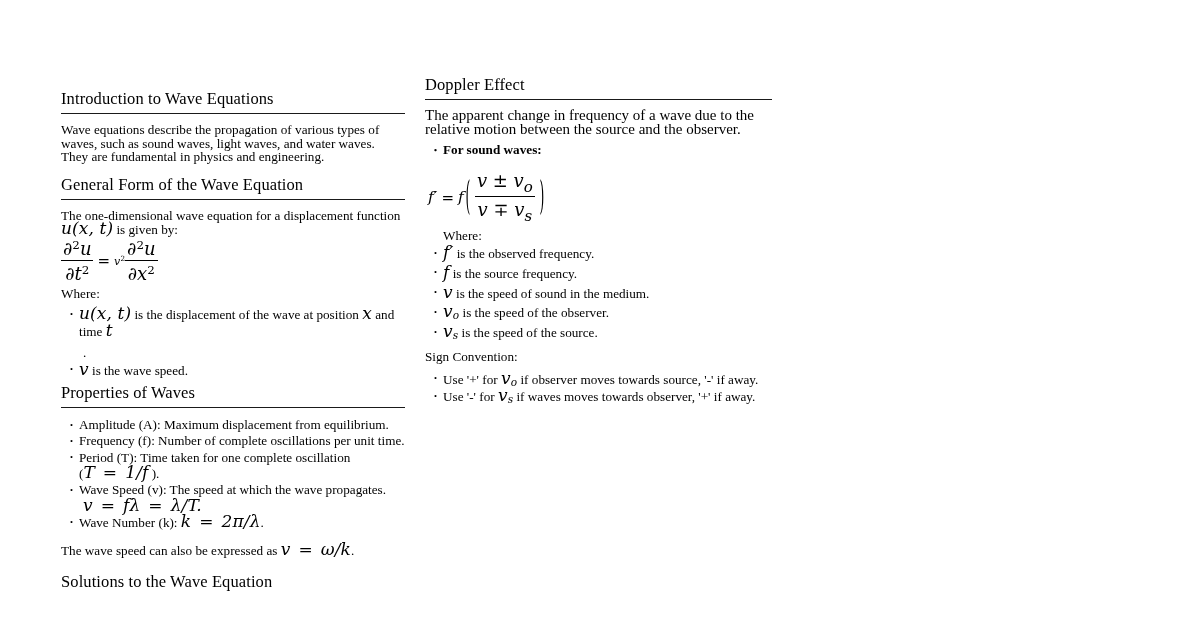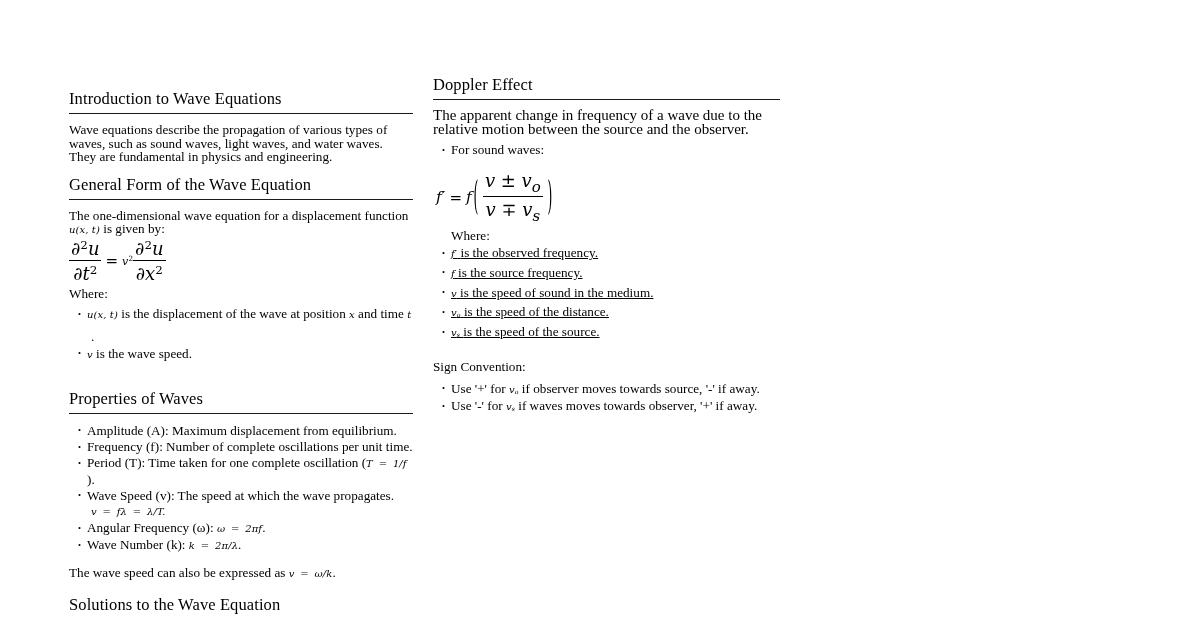--- a/index.html
+++ b/index.html
@@ -13,21 +13,21 @@
     height: 626px;
     position: relative;
     overflow: hidden;
     font-family: "Liberation Serif", "DejaVu Serif", serif;
     color: #000000;
     -webkit-font-smoothing: antialiased;
   }
 
   .page {
     position: absolute;
-    top: 0; left: 12px;
+    top: 0; left: 4px;
     width: 1126px;
     height: 626px;
   }
 
   
   .col {
     position: absolute;
     top: 0;
     overflow: hidden;
   }
@@ -107,21 +107,21 @@
     line-height: 16px;
     color: #000;
   }
   ul.items.loose > li { margin-bottom: 3.5px; }
   ul.items.single > li { margin-bottom: 0; }
 
   
   .m {
     font-family: "DejaVu Serif", "Liberation Serif", serif;
     font-style: italic;
-    font-size: 10px;
+    font-size: 17px;
     letter-spacing: 0.1px;
     white-space: nowrap;
   }
   .m .op {
     font-style: normal;
     padding: 0 2.5px;
   }
   .m sub {
     font-size: 0.62em;
     font-style: italic;
@@ -248,21 +248,21 @@
       <ul class="items loose">
         <li>
           <span class="m">u(x, t)</span>
           <span>is the displacement of the wave at position</span>
           <span class="m">x</span>
           <span>and time</span>
           <span class="m">t</span>
         </li>
       </ul>
       <p class="orphan">.</p>
-      <ul class="items" style="margin-bottom:26px;">
+      <ul class="items" style="margin-bottom:4px;">
         <li>
           <span class="m">v</span>
           <span>is the wave speed.</span>
         </li>
       </ul>
     </div>
 
     <div class="sec-block">
       <h2 class="sec">Properties of Waves</h2>
       <hr class="rule">
@@ -274,24 +274,20 @@
         <li>
           <span>Frequency (f): Number of complete oscillations per unit time.</span>
         </li>
         <li>
           <span>Period (T): Time taken for one complete oscillation (</span><span class="m">T <span class="op">=</span> 1/f</span>
           <span>).</span>
         </li>
         <li>
           <span>Wave Speed (v): The speed at which the wave propagates.</span>
           <span class="m eq-inline-line">v <span class="op">=</span> fλ <span class="op">=</span> λ/T.</span>
-        </li>
-        <li>
-          <span>Angular Frequency (ω):</span>
-          <span class="m">ω <span class="op">=</span> 2πf</span><span>.</span>
         </li>
         <li>
           <span>Wave Number (k):</span>
           <span class="m">k <span class="op">=</span> 2π/λ</span><span>.</span>
         </li>
       </ul>
 
       <p class="body" style="margin-top:12px;margin-bottom:14px;">
         <span>The wave speed can also be expressed as</span>
         <span class="m">v <span class="op">=</span> ω/k</span><span>.</span>
@@ -306,51 +302,51 @@
   </div>
 
   <div class="col col-right">
 
     <div class="sec-block">
       <h2 class="sec">Doppler Effect</h2>
       <hr class="rule">
 
       <p class="lead">The apparent change in frequency of a wave due to the relative motion between the source and the observer.</p>
 
-      <ul class="items single" style="margin-bottom:14px;">
+      <ul class="items single" style="margin-bottom:14px;font-weight:bold;">
         <li>
           <span>For sound waves:</span>
         </li>
       </ul>
 
       <div class="eq-display doppler-eq">
         <span class="m lhs">f′</span><span class="eqop">=</span><span class="m lhs">f</span><span class="paren"><span class="frac">
             <span class="num">v <span style="font-style:normal;">±</span> v<sub>o</sub></span>
             <span class="den">v <span style="font-style:normal;">∓</span> v<sub>s</sub></span>
           </span></span>
       </div>
 
       <p class="indent-note">Where:</p>
 
-      <ul class="items loose" style="margin-bottom:20px;text-decoration:underline;">
+      <ul class="items loose" style="margin-bottom:10px;">
         <li>
           <span class="m">f′</span>
           <span>is the observed frequency.</span>
         </li>
         <li>
           <span class="m">f</span>
           <span>is the source frequency.</span>
         </li>
         <li>
           <span class="m">v</span>
           <span>is the speed of sound in the medium.</span>
         </li>
         <li>
           <span class="m">v<sub>o</sub></span>
-          <span>is the speed of the distance.</span>
+          <span>is the speed of the observer.</span>
         </li>
         <li>
           <span class="m">v<sub>s</sub></span>
           <span>is the speed of the source.</span>
         </li>
       </ul>
 
       <p class="tight" style="margin-bottom:7px;">Sign Convention:</p>
 
       <ul class="items">

